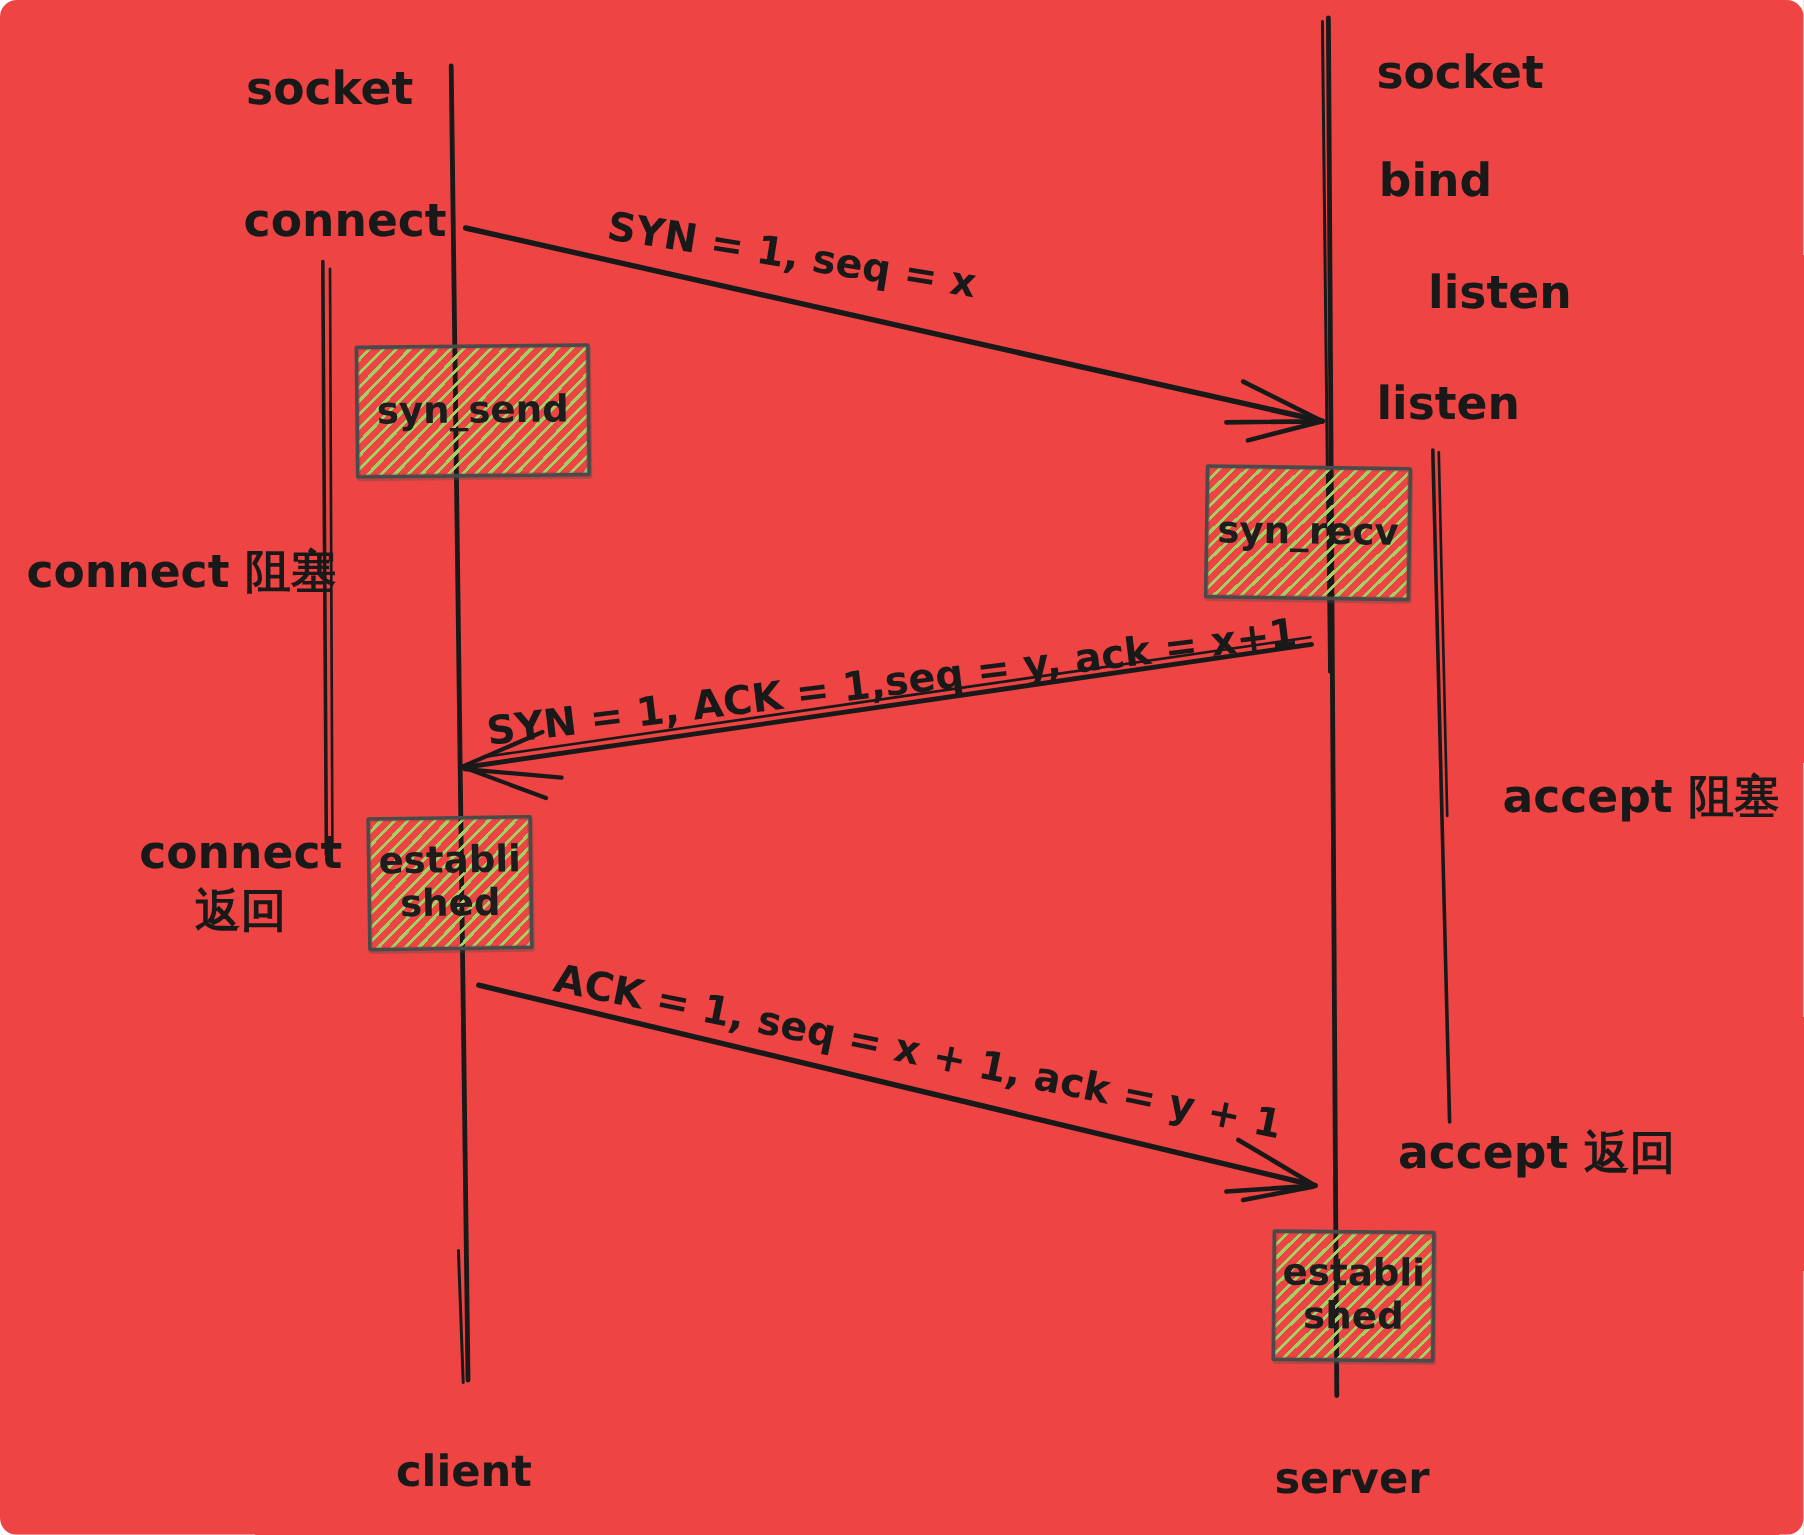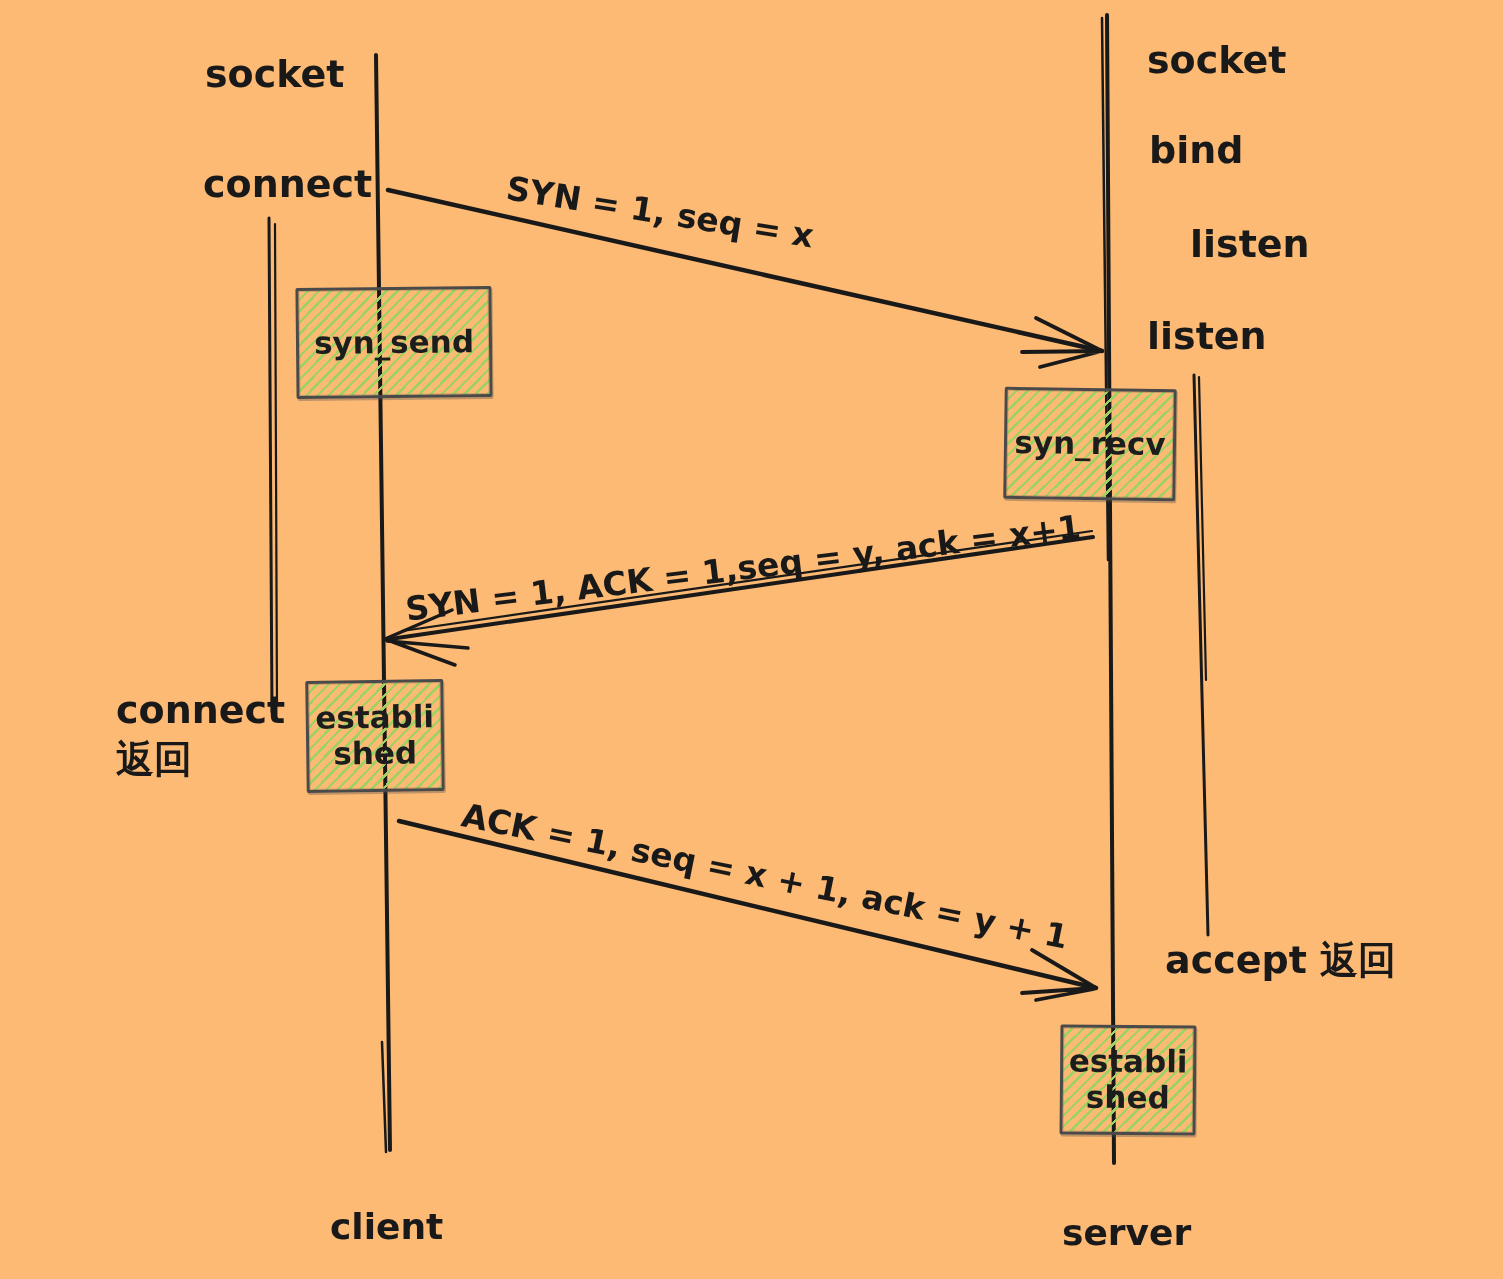--- a/index.html
+++ b/index.html
@@ -1,18 +1,18 @@
 <!DOCTYPE html>
 <html><head>
 <meta charset="utf-8">
 <style>
   html,body { margin:0; padding:0; background:#ffffff; }
   .canvas {
-    position:relative; width:1503px; height:1279px; background:#fdba74;
-    font-family:"DejaVu Sans","Liberation Sans",sans-serif; color:#191919; overflow:hidden;
+    position:relative; width:1503px; height:1279px; background:#ef4444;
+    font-family:"DejaVu Sans","Liberation Sans",sans-serif; color:#191919; overflow:hidden;border-radius:14px;
   }
   svg.lines { position:absolute; left:0; top:0; width:1503px; height:1279px; }
   svg.lines path { fill:none; stroke:#191919; stroke-linecap:round; stroke-linejoin:round; }
 
   .lbl { position:absolute; font-weight:bold; font-size:38px; white-space:nowrap; line-height:1.28; }
   .name-lbl { position:absolute; font-weight:bold; font-size:36px; white-space:nowrap; }
   .arrow-lbl {
     position:absolute; font-weight:bold; font-size:33px; white-space:nowrap;
     transform-origin:center center;
   }
@@ -52,30 +52,32 @@
     <path d="M1093 537 L390 639" stroke-width="4"></path>
     <path d="M1092 531 L402 631" stroke-width="2.2"></path>
     <path d="M385 639 L452 610 M385 639 L455 665 M387 641 L468 648" stroke-width="3.5"></path>
 
     <path d="M399 821 L1096 988" stroke-width="4.5"></path>
     <path d="M1096 988 L1032 950 M1096 988 L1022 993 M1094 989 L1036 1000" stroke-width="3.8"></path>
   </svg>
 
   <div class="lbl" style="left:205px; top:50px;">socket</div>
   <div class="lbl" style="left:203px; top:160px;">connect</div>
+  <div class="lbl" style="left:22px;  top:452px;">connect 阻塞</div>
   <div class="lbl" style="left:116px; top:686px;">
       <span style="display:block;">connect</span>
-      <span style="display:block;">返回</span>
+      <span style="display:block;text-align:center;">返回</span>
     </div>
   <div class="name-lbl" style="left:330px; top:1206px;">client</div>
 
   <div class="lbl" style="left:1147px; top:36px;">socket</div>
   <div class="lbl" style="left:1149px; top:126px;">bind</div>
   <div class="lbl" style="left:1150px; top:220px;margin-left:40px;">listen</div>
   <div class="lbl" style="left:1147px; top:312px;">listen</div>
+  <div class="lbl" style="left:1252px; top:640px;">accept 阻塞</div>
   <div class="lbl" style="left:1165px; top:936px;">accept 返回</div>
   <div class="name-lbl" style="left:1062px; top:1212px;">server</div>
 
   <div class="statebox" style="left:296px; top:287px; width:196px; height:111px; transform:rotate(-0.6deg);">
     <span>syn_send</span>
   </div>
 
   <div class="statebox" style="left:1004px; top:388px; width:172px; height:112px; transform:rotate(0.8deg);">
     <span>syn_recv</span>
   </div>

